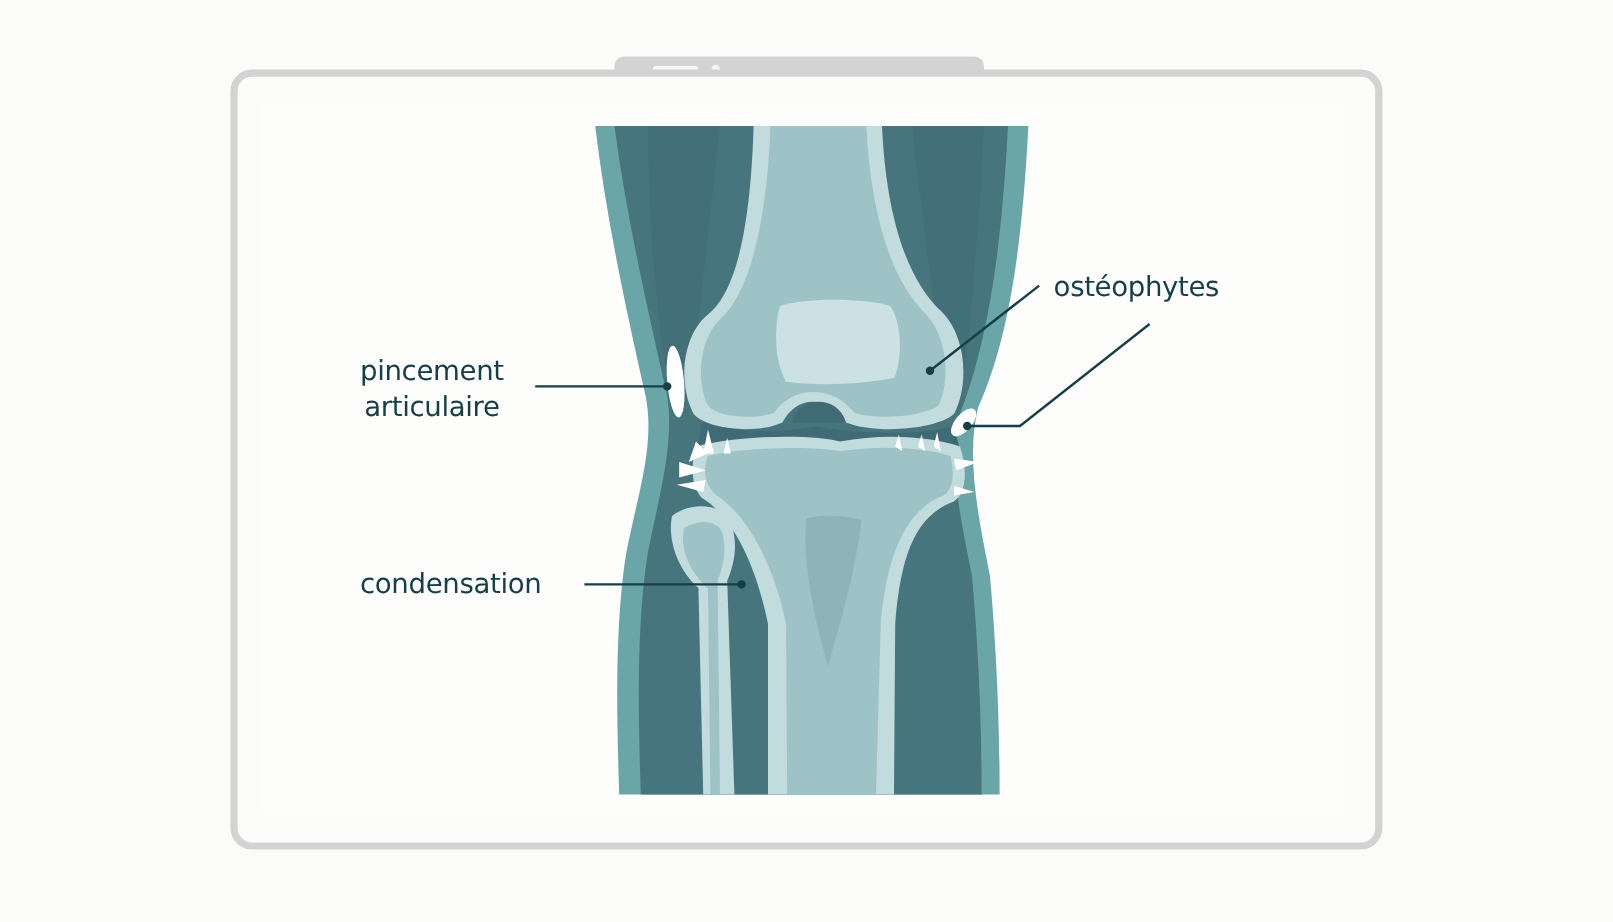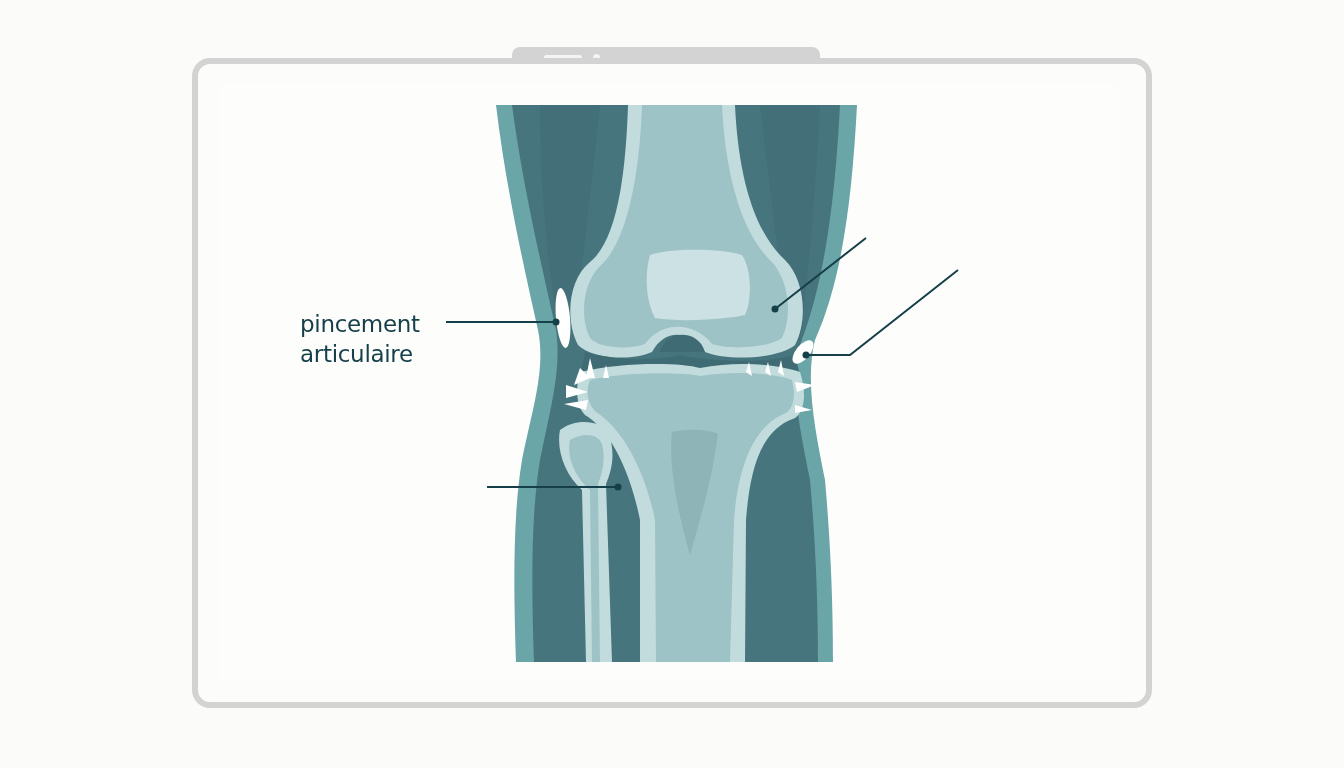--- a/index.html
+++ b/index.html
@@ -92,21 +92,23 @@
       <polyline points="958,270 850,355 806,355"></polyline>
     </g>
     <g fill="#153f49">
       <circle cx="556" cy="322" r="3.5"></circle>
       <circle cx="618" cy="487" r="3.5"></circle>
       <circle cx="775" cy="309" r="3.5"></circle>
       <circle cx="806" cy="355" r="3.5"></circle>
     </g>
   </svg>
 
-  <div class="label" style="left:300px; top:309px;">
+  <div class="label" style="left:300px; top:295px;text-align:center;">
     <div>pincement</div>
     <div>articulaire</div>
   </div>
 
   <div class="label" style="left:300px; top:472px;">
+    <div>condensation</div>
   </div>
 
+  <div class="label" style="left:878px; top:225px;">ostéophytes</div>
 </div>
 
 </body></html>

